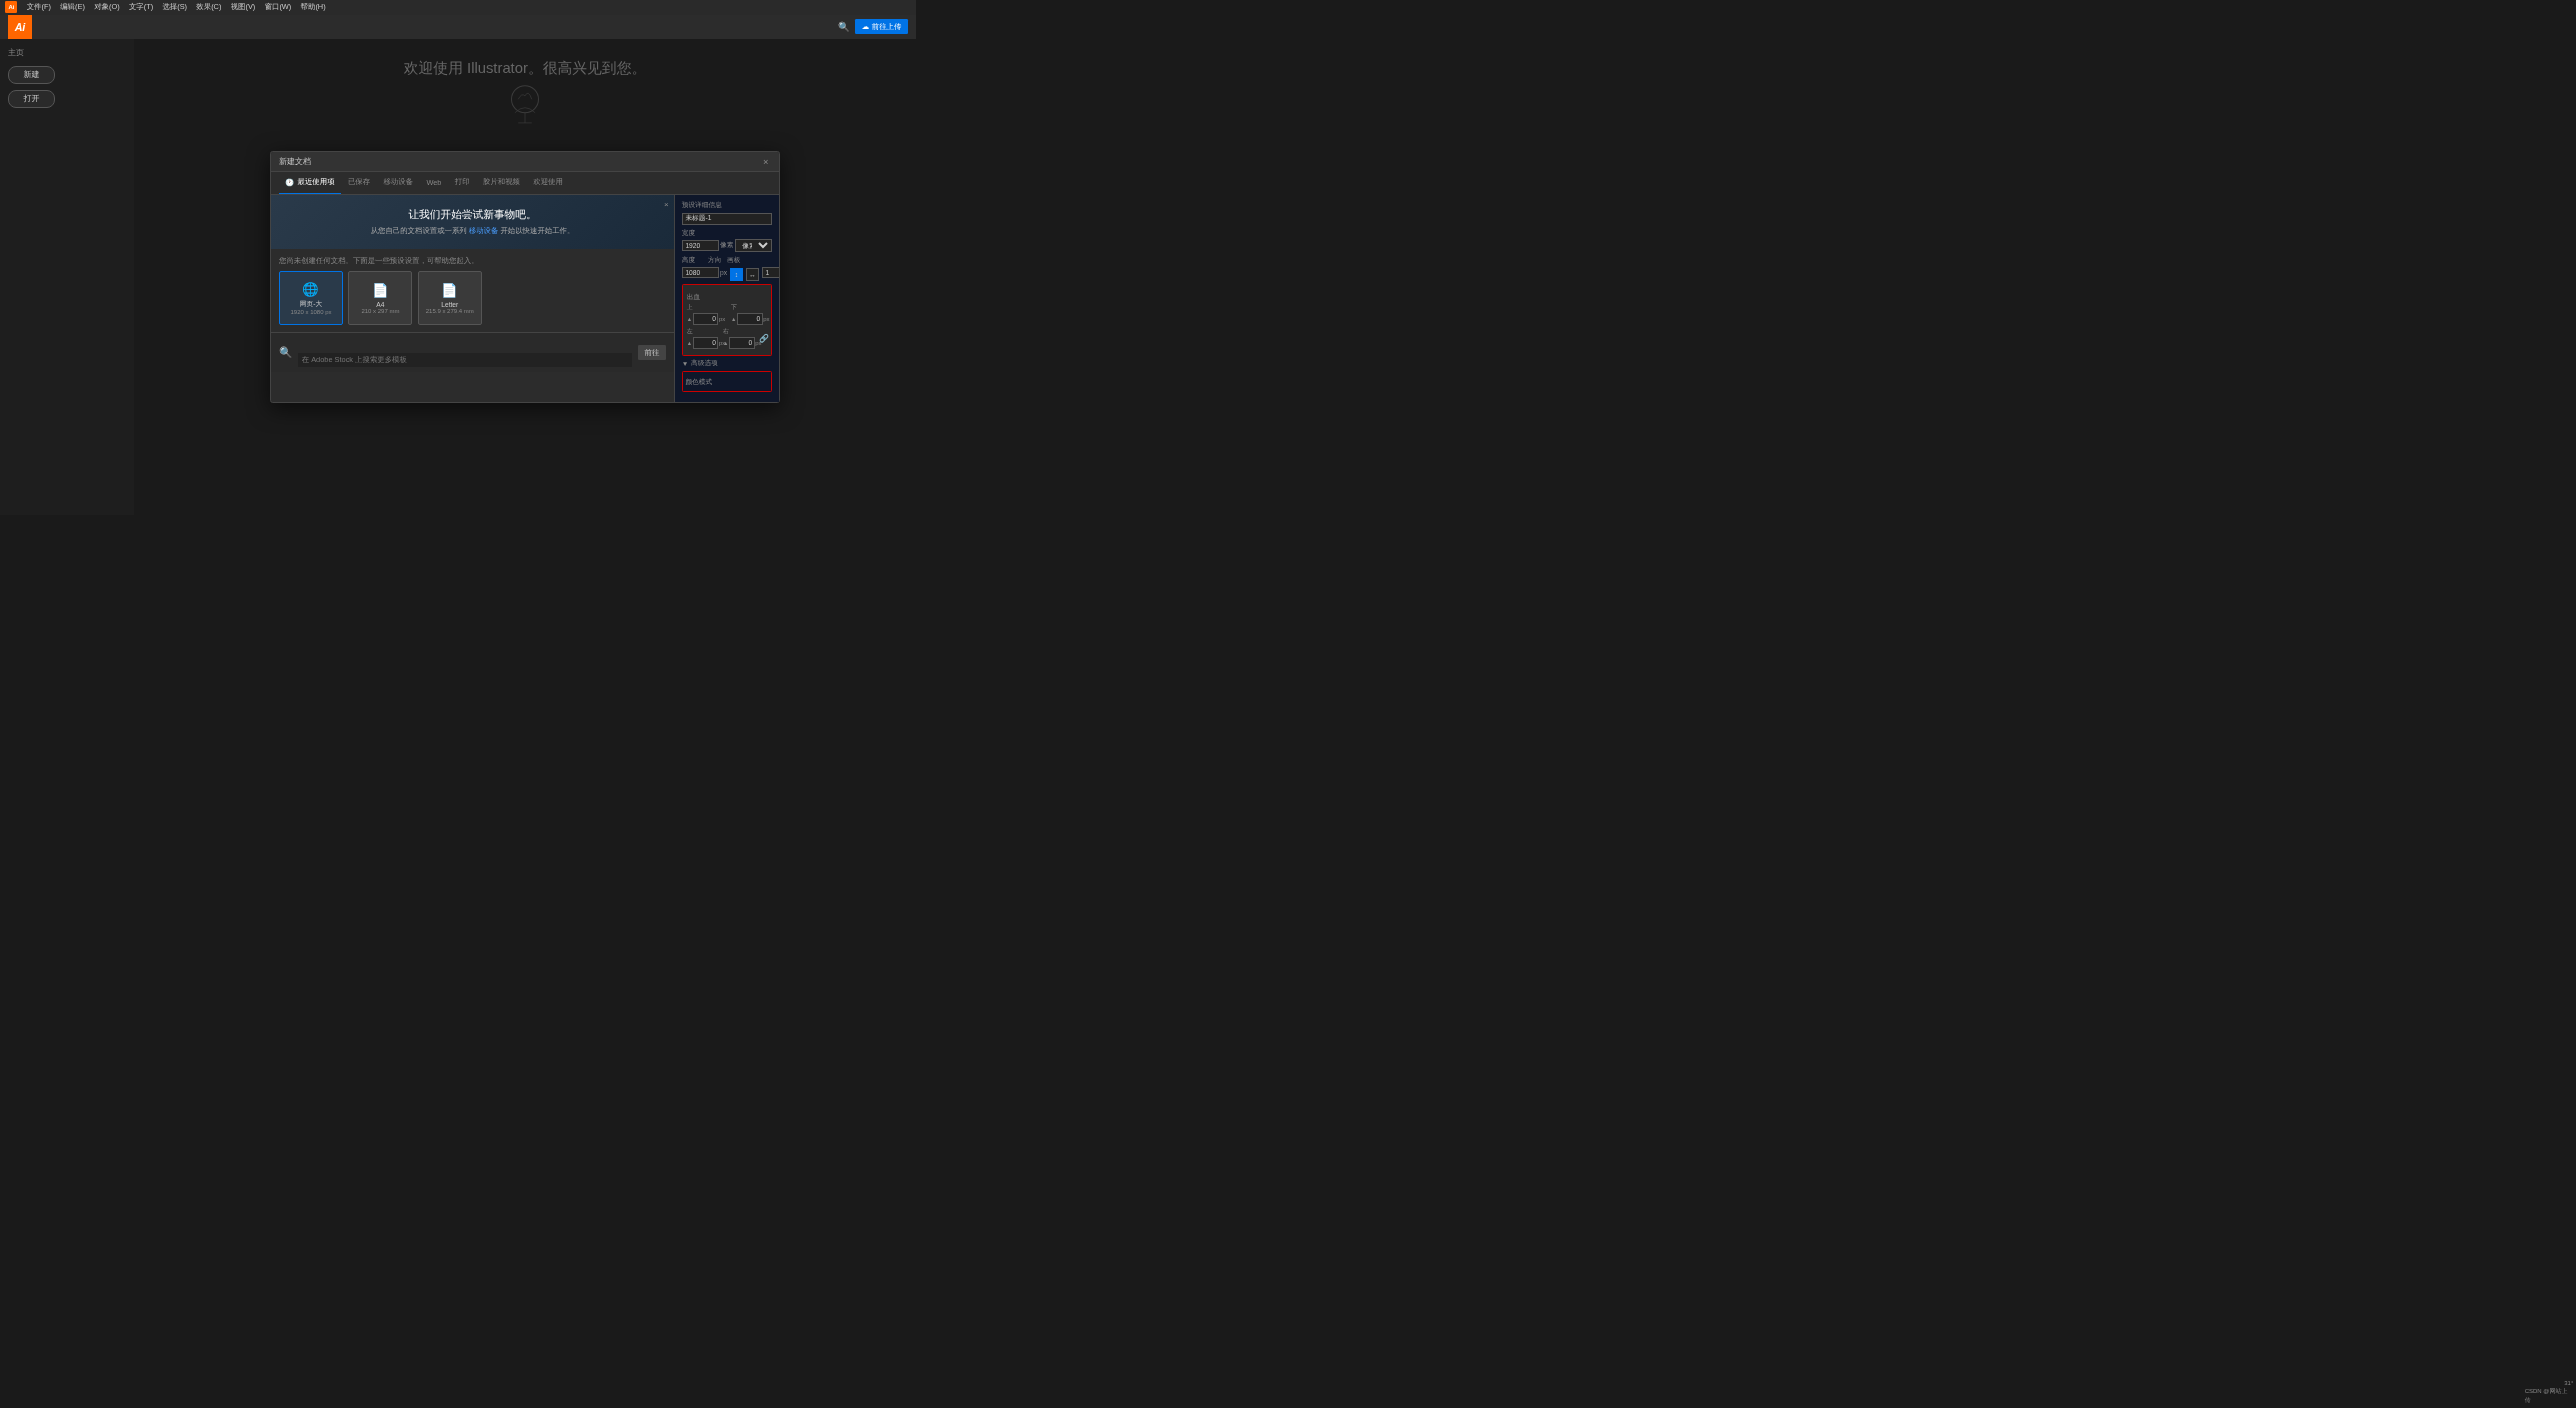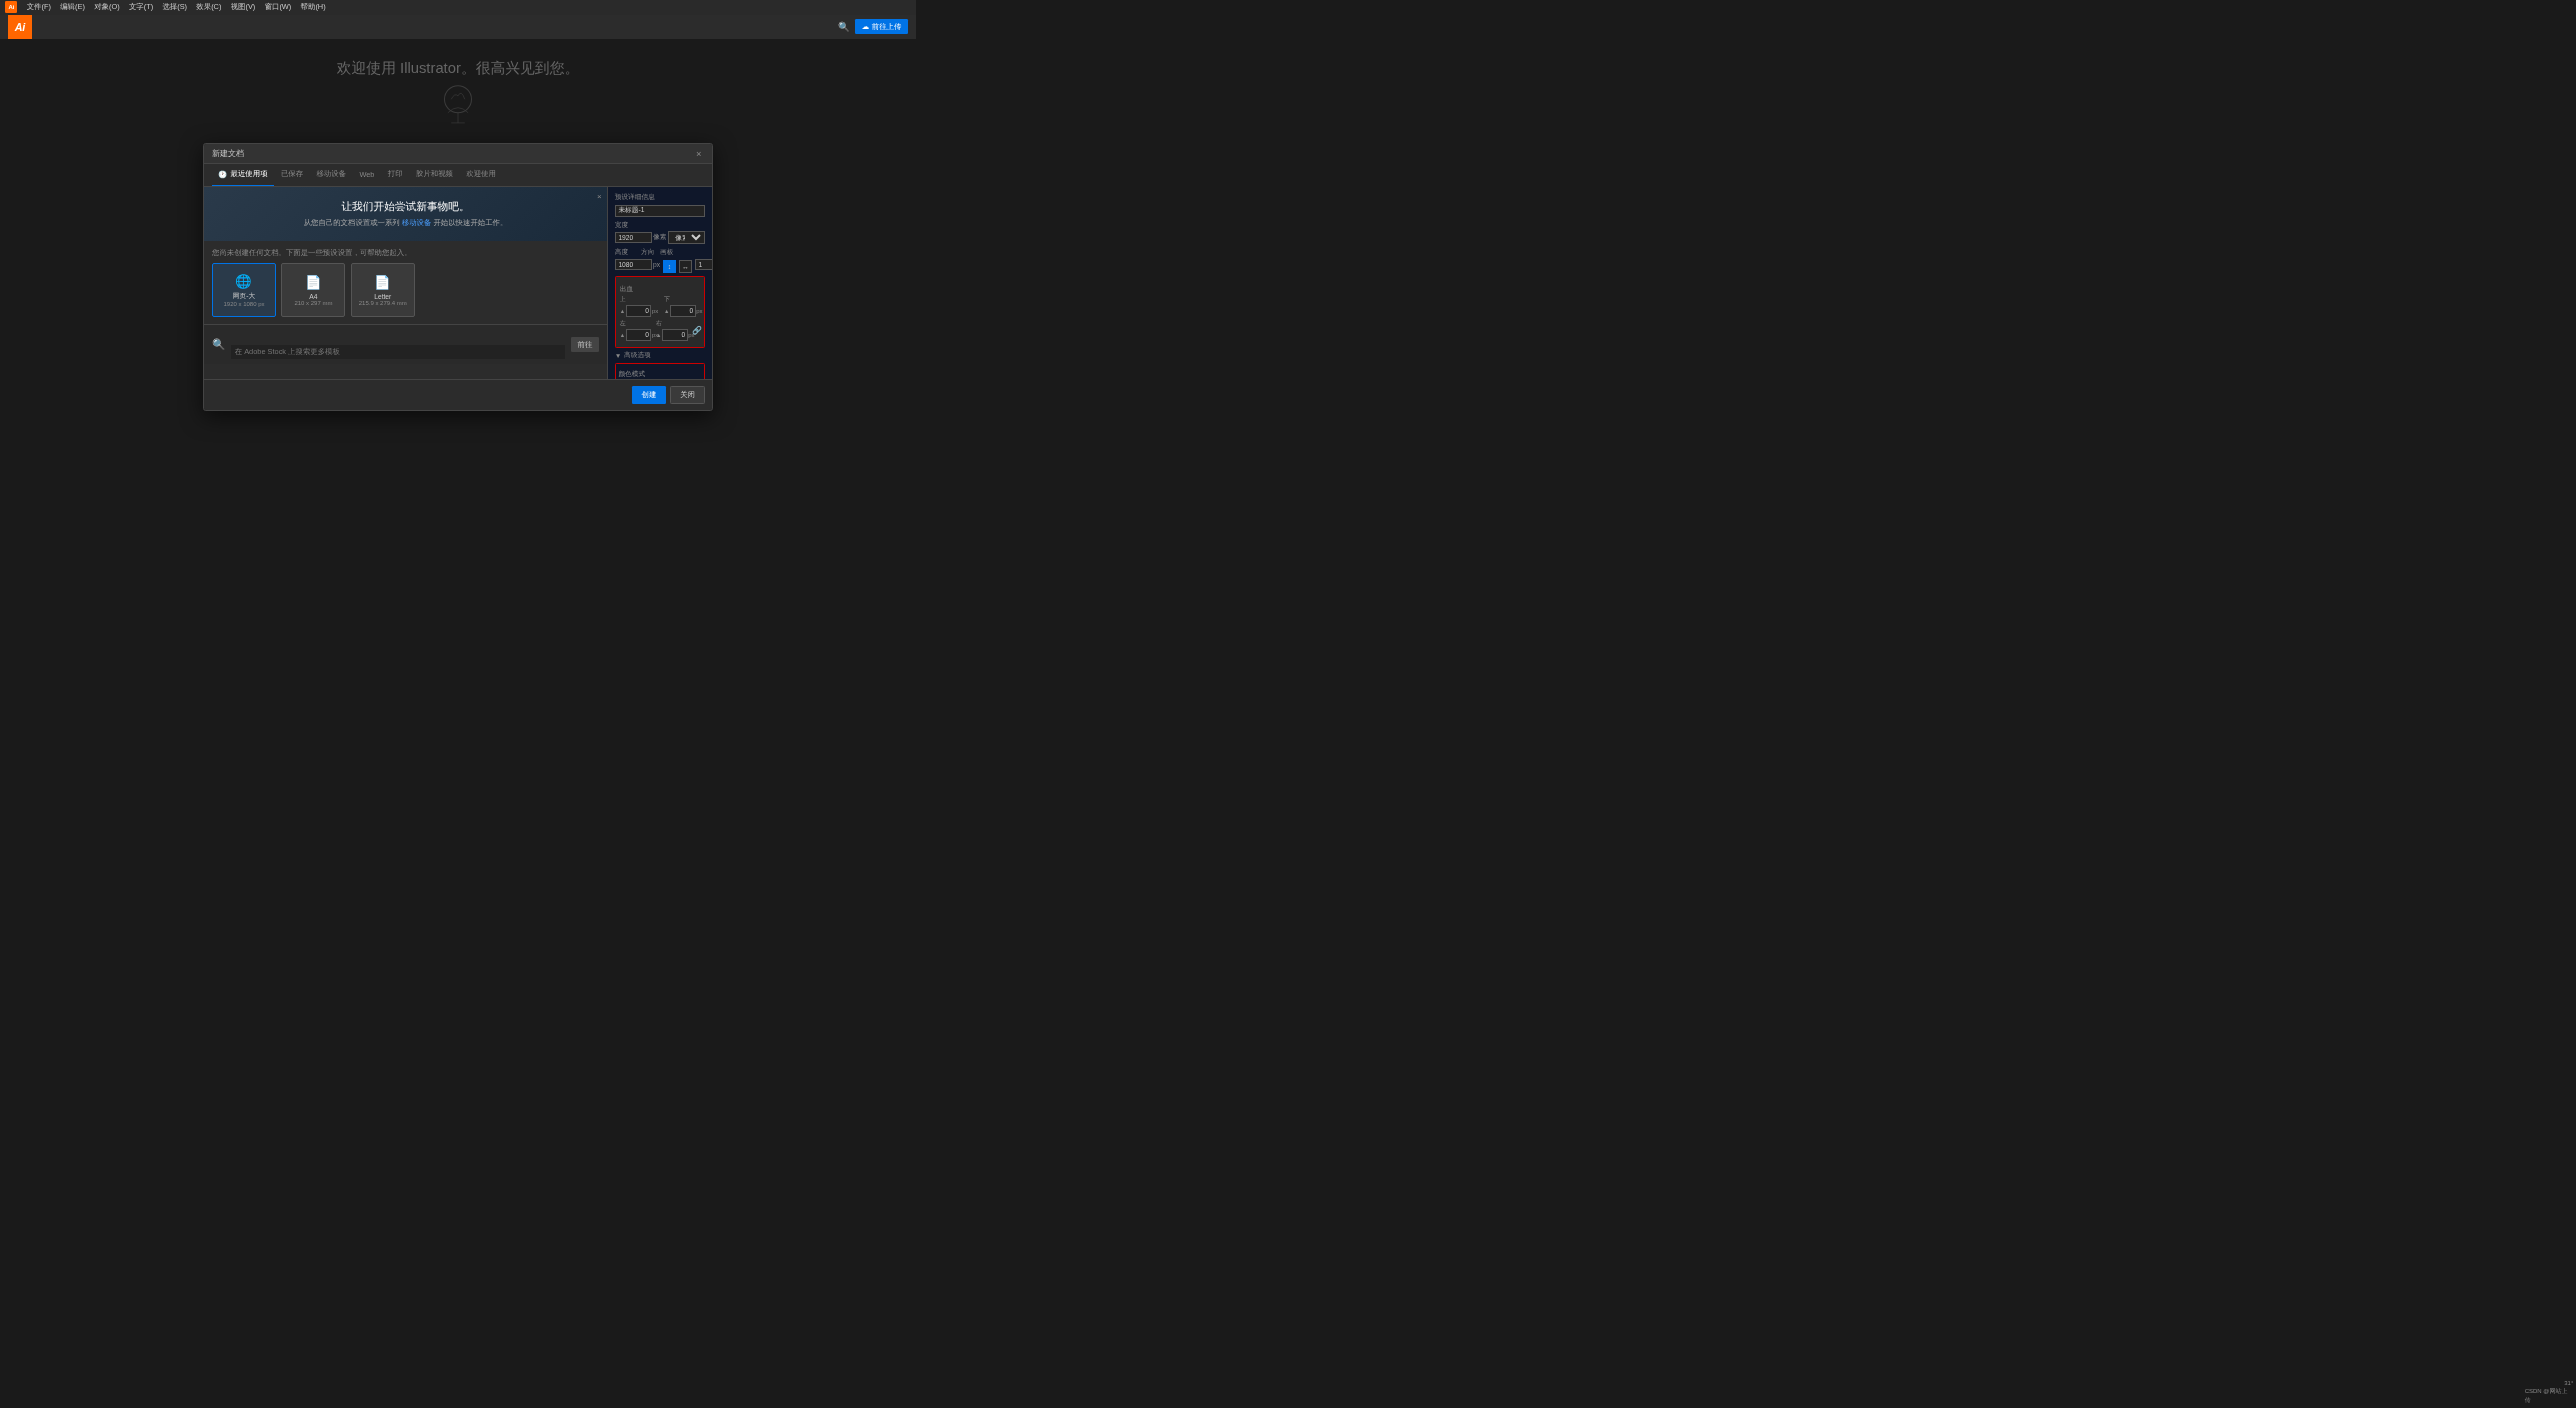--- a/index.html
+++ b/index.html
@@ -577,20 +577,25 @@
     <span class="search-icon-title">🔍</span>
     <div class="cloud-btn">
       <span>☁</span>
       <span>前往上传</span>
     </div>
   </div>
 </div>
 
 <div class="main-content">
 
+  <div class="sidebar">
+    <div class="sidebar-title">主页</div>
+    <button class="sidebar-btn">新建</button>
+    <button class="sidebar-btn">打开</button>
+  </div>
 
   <div class="center-area">
     <div class="welcome-text">欢迎使用 Illustrator。很高兴见到您。</div>
 
     <svg class="center-illustration" viewBox="0 0 120 80" fill="none" xmlns="http://www.w3.org/2000/svg">
       <circle cx="60" cy="30" r="20" stroke="#888" stroke-width="1.5" fill="none"></circle>
       <path d="M50 30 Q55 20 60 25 Q65 15 70 30" stroke="#888" stroke-width="1" fill="none"></path>
       <path d="M45 50 Q60 35 75 50" stroke="#888" stroke-width="1" fill="none"></path>
       <line x1="60" y1="50" x2="60" y2="65" stroke="#888" stroke-width="1"></line>
       <line x1="50" y1="65" x2="70" y2="65" stroke="#888" stroke-width="1"></line>
@@ -763,24 +768,20 @@
             
             
 
             
             
             
 
           </div>
         </div>
 
-        <div class="dialog-footer">
-          <button class="btn-create">创建</button>
-          <button class="btn-cancel">关闭</button>
-        </div>
 
       </div>
     </div>
   </div>
 </div>
 
 <div class="systray">
   <span class="tray-item">31°</span>
   <span class="tray-item">CSDN @网站上传</span>
 </div>

